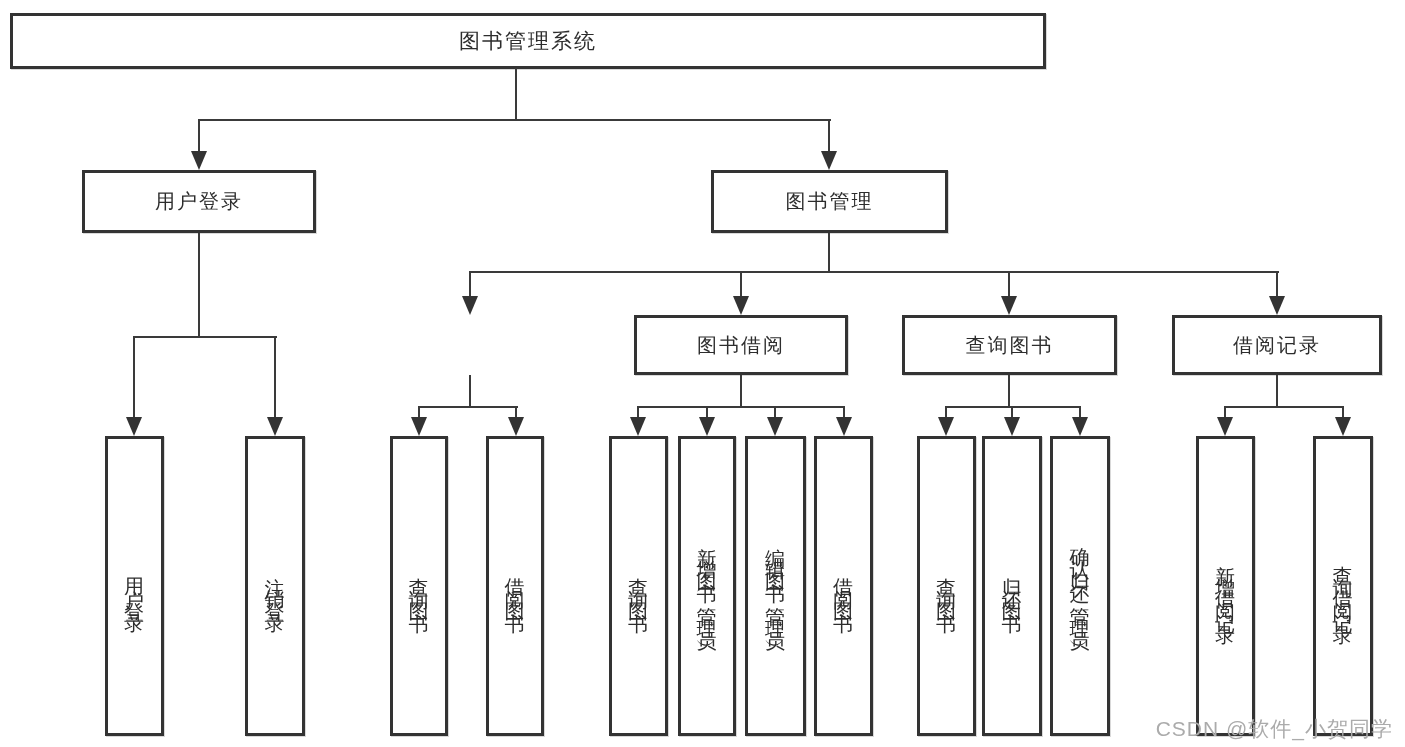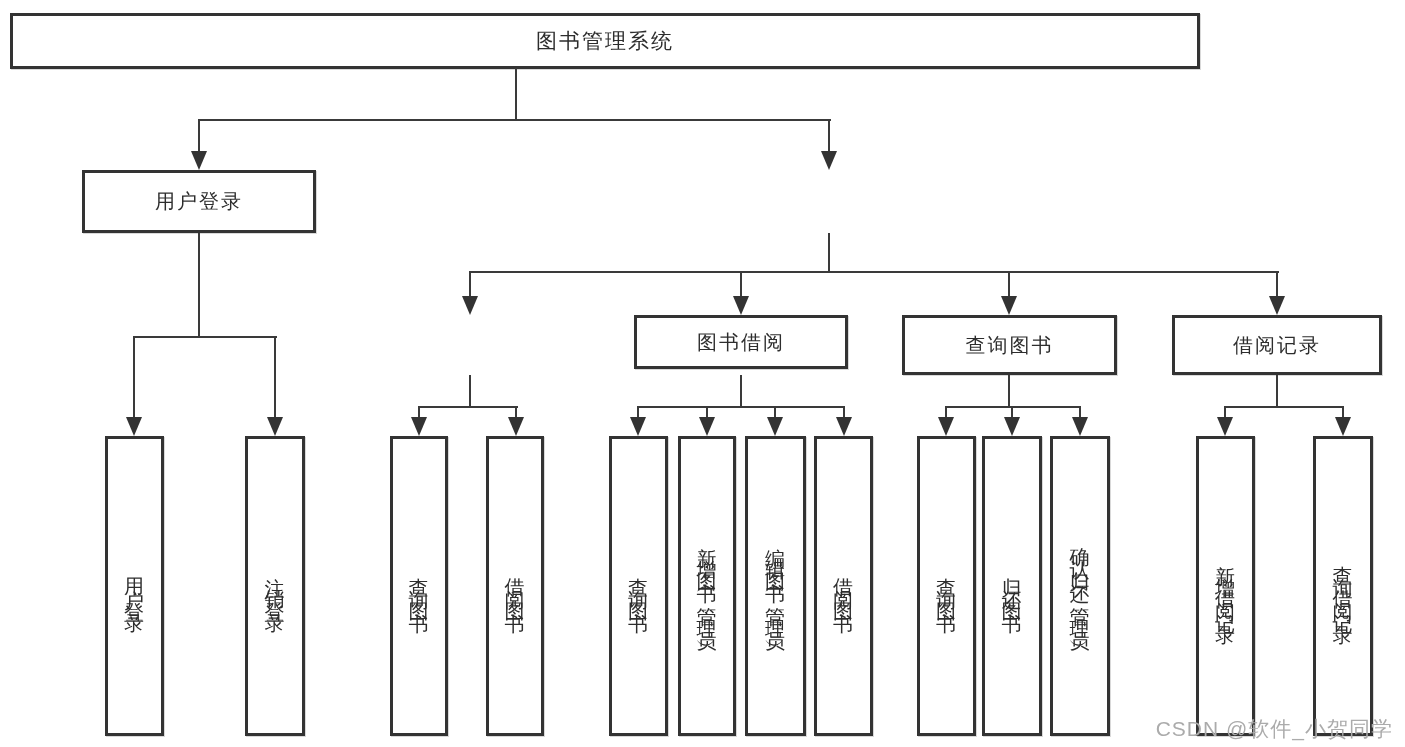--- a/index.html
+++ b/index.html
@@ -71,54 +71,57 @@
     color: #ababab;
     font-size: 21px;
     letter-spacing: 1px;
   }
 </style>
 </head>
 <body>
 
 <div id="canvas">
 
-  <div class="box root" style="left:10px; top:13px; width:1190px; height:56px;">
+  <div class="box root" style="left:10px; top:13px; width:1036px; height:56px;">
     <span>图书管理系统</span>
   </div>
 
   <div class="vline" style="left:515px; top:68px; height:52px;"></div>
   <div class="hline" style="left:198px; top:119px; width:633px;"></div>
   <div class="vline" style="left:198px; top:119px; height:34px;"></div>
   <div class="arrow" style="left:191px; top:151px;"></div>
   <div class="vline" style="left:828px; top:119px; height:34px;"></div>
   <div class="arrow" style="left:821px; top:151px;"></div>
 
   <div class="box" style="left:82px; top:170px; width:234px; height:63px;">
     <span>用户登录</span>
+  </div>
+  <div class="box" style="left:711px; top:170px; width:237px; height:63px;">
+    <span>图书管理</span>
   </div>
 
   <div class="vline" style="left:198px; top:233px; height:105px;"></div>
   <div class="hline" style="left:133px; top:336px; width:144px;"></div>
   <div class="vline" style="left:133px; top:336px; height:83px;"></div>
   <div class="arrow" style="left:126px; top:417px;"></div>
   <div class="vline" style="left:274px; top:336px; height:83px;"></div>
   <div class="arrow" style="left:267px; top:417px;"></div>
 
   <div class="vline" style="left:828px; top:233px; height:40px;"></div>
   <div class="hline" style="left:469px; top:271px; width:810px;"></div>
   <div class="vline" style="left:469px; top:271px; height:27px;"></div>
   <div class="arrow" style="left:462px; top:296px;"></div>
   <div class="vline" style="left:740px; top:271px; height:27px;"></div>
   <div class="arrow" style="left:733px; top:296px;"></div>
   <div class="vline" style="left:1008px; top:271px; height:27px;"></div>
   <div class="arrow" style="left:1001px; top:296px;"></div>
   <div class="vline" style="left:1276px; top:271px; height:27px;"></div>
   <div class="arrow" style="left:1269px; top:296px;"></div>
 
-  <div class="box" style="left:634px; top:315px; width:214px; height:54px;">
+  <div class="box" style="left:634px; top:315px; width:214px; height:60px;">
     <span>图书借阅</span>
   </div>
   <div class="box" style="left:902px; top:315px; width:215px; height:60px;">
     <span>查询图书</span>
   </div>
   <div class="box" style="left:1172px; top:315px; width:210px; height:60px;text-align:right;">
     <span>借阅记录</span>
   </div>
 
   <div class="vline" style="left:469px; top:375px; height:33px;"></div>

